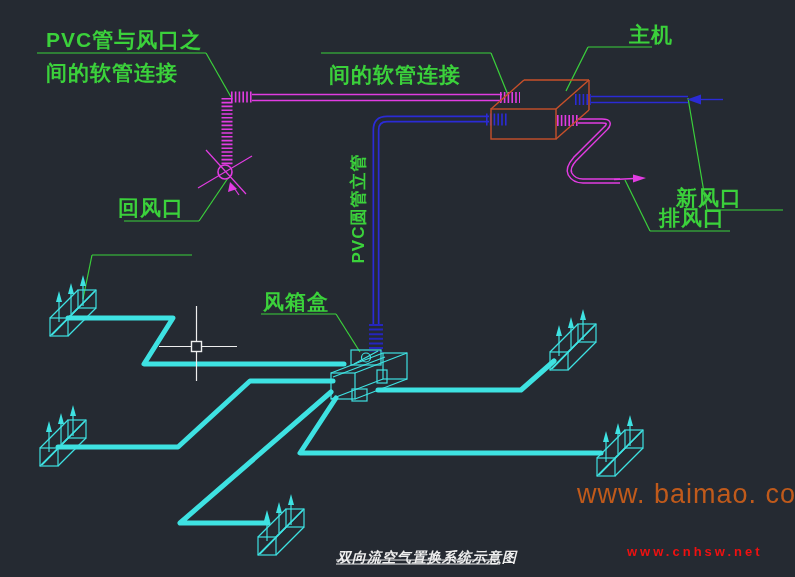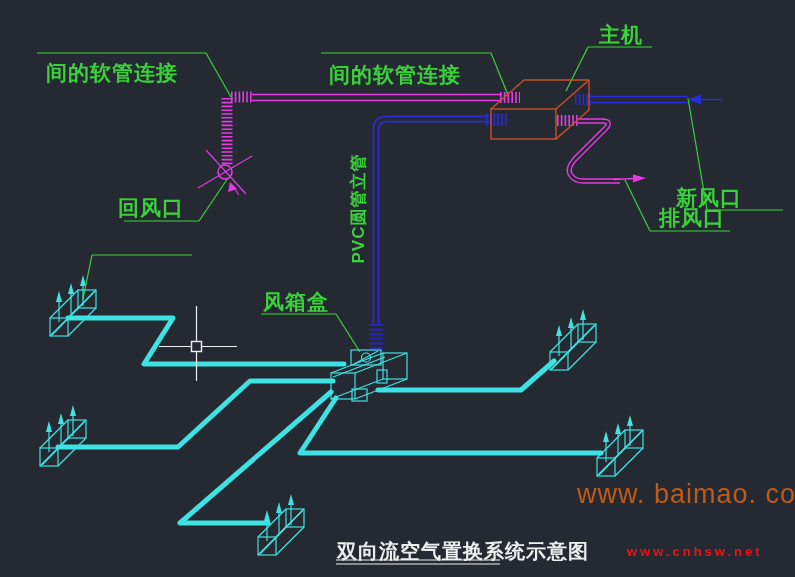--- a/index.html
+++ b/index.html
@@ -3,22 +3,22 @@
 <meta charset="utf-8">
 <style>
   html,body{margin:0;padding:0;background:#111;}
   #stage{position:relative;width:795px;height:577px;background:var(--c-bg,#252a32);overflow:hidden;
          font-family:"Liberation Sans",sans-serif;}
   #stage svg{position:absolute;left:0;top:0;}
   .lbl{position:absolute;color:var(--c-green);font-weight:bold;font-size:21px;line-height:1;
        letter-spacing:1px;white-space:nowrap;}
   .riser{position:absolute;left:302px;top:197px;width:112px;text-align:center;color:var(--c-green);
          font-weight:bold;font-size:17px;letter-spacing:1px;transform:rotate(-90deg);white-space:nowrap;}
-  .title{position:absolute;left:337px;top:538px;color:var(--c-white);font-weight:bold;font-size:20px;
-         letter-spacing:1px;white-space:nowrap;}
+  .title{position:absolute;left:337px;top:549px;color:var(--c-white);font-weight:bold;font-size:14px;
+         letter-spacing:1px;white-space:nowrap;font-style:italic;}
   .wm-baimao{position:absolute;left:577px;top:479px;color:var(--c-orange);font-size:27px;
              letter-spacing:1px;white-space:nowrap;}
   .wm-cnhsw{position:absolute;left:627px;top:544px;color:var(--c-watermark-red);font-size:13px;
             font-weight:bold;letter-spacing:3px;white-space:nowrap;}
   .gline{stroke:var(--c-green);stroke-width:1.2;fill:none;}
   .pipe{stroke:var(--c-cyan);stroke-width:5;fill:none;stroke-linejoin:round;stroke-linecap:round;}
   .thin-cyan{stroke:var(--c-cyan);stroke-width:1.2;fill:none;}
   .mag{stroke:var(--c-magenta);fill:none;}
   .blu{stroke:var(--c-blue);fill:none;}
   .coil{stroke-dasharray:1.6 2.2;}
@@ -150,23 +150,24 @@
     <line x1="336" y1="564" x2="500" y2="564" class="white"></line>
   </g>
 
   <g>
     <line x1="196.5" y1="306" x2="196.5" y2="381" class="white"></line>
     <line x1="159" y1="346.5" x2="237" y2="346.5" class="white"></line>
     <rect x="191.5" y="341.5" width="10" height="10" fill="var(--c-bg)" stroke="var(--c-white)" stroke-width="1.4"></rect>
   </g>
 </svg>
 
+<span class="lbl" style="left:46px;top:29px">PVC管与风口之</span>
 <span class="lbl" style="left:46px;top:62px">间的软管连接</span>
 <span class="lbl" style="left:329px;top:64px">间的软管连接</span>
-<span class="lbl" style="left:599px;top:24px">主机</span>
+<span class="lbl" style="left:629px;top:24px">主机</span>
 <span class="lbl" style="left:676px;top:187px">新风口</span>
 <span class="lbl" style="left:659px;top:207px">排风口</span>
 <span class="lbl" style="left:118px;top:197px">回风口</span>
 <span class="lbl" style="left:263px;top:291px">风箱盒</span>
 <span class="riser">PVC圆管立管</span>
 
 <span class="title">双向流空气置换系统示意图</span>
 <span class="wm-baimao">www. baimao. com</span>
 <span class="wm-cnhsw">www.cnhsw.net</span>
 

